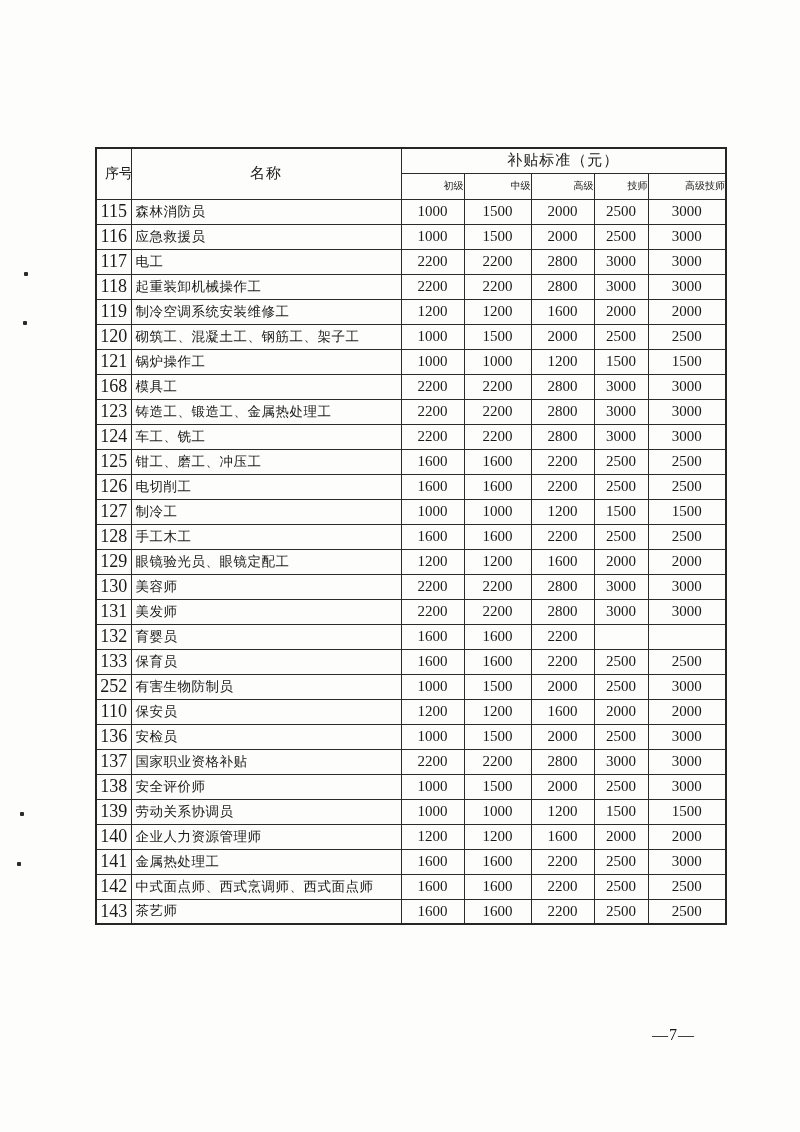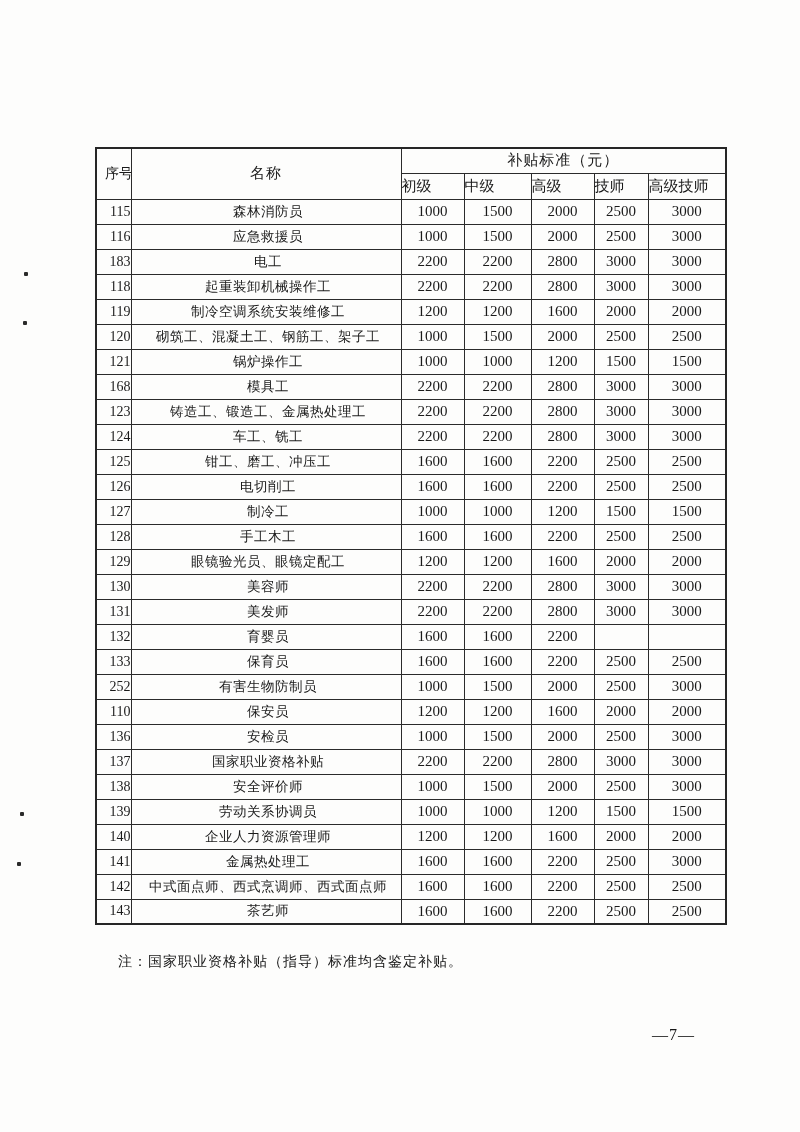--- a/index.html
+++ b/index.html
@@ -43,40 +43,40 @@
   }
   th.hdr-index {
     font-size: 14px;
     line-height: 17px;
     text-align: center;
     white-space: normal;
     padding: 0 8px;
   }
   th.hdr-sub {
     height: 26px;
-    font-size: 15px;
-    text-align: left;
+    font-size: 10px;
+    text-align: right;
     margin-left: 6px;
   }
   td.num-cell {
     height: 25px;
     font-size: 15px;
     text-align: center;
     font-family: "Liberation Serif", "DejaVu Serif", serif;
   }
   td.name-cell {
     font-size: 13.5px;
-    text-align: center;
+    text-align: left;
     padding-left: 4px;
     letter-spacing: 0.5px;
     font-family: Liberation Mono, monospace;
   }
   td.index-cell {
-    font-size: 14px;
-    text-align: right;
+    font-size: 18px;
+    text-align: center;
     font-family: Liberation Serif, serif;
   }
   .note {
     position: absolute;
     left: 118px;
     top: 953px;
     font-size: 14px;
     letter-spacing: 1px;
     color: #161616;
   }
@@ -147,21 +147,21 @@
         <tr>
           <td class="num-cell index-cell">116</td>
           <td class="name-cell">应急救援员</td>
           <td class="num-cell">1000</td>
           <td class="num-cell">1500</td>
           <td class="num-cell">2000</td>
           <td class="num-cell">2500</td>
           <td class="num-cell">3000</td>
         </tr>
         <tr>
-          <td class="num-cell index-cell">183</td>
+          <td class="num-cell index-cell">117</td>
           <td class="name-cell">电工</td>
           <td class="num-cell">2200</td>
           <td class="num-cell">2200</td>
           <td class="num-cell">2800</td>
           <td class="num-cell">3000</td>
           <td class="num-cell">3000</td>
         </tr>
         <tr>
           <td class="num-cell index-cell">118</td>
           <td class="name-cell">起重装卸机械操作工</td>
@@ -392,16 +392,15 @@
           <td class="name-cell">茶艺师</td>
           <td class="num-cell">1600</td>
           <td class="num-cell">1600</td>
           <td class="num-cell">2200</td>
           <td class="num-cell">2500</td>
           <td class="num-cell">2500</td>
         </tr>
       </tbody>
   </table>
 
-  <div class="note">注：国家职业资格补贴（指导）标准均含鉴定补贴。</div>
   <div class="page-number">—7—</div>
 
 </div>
 
 </body></html>

